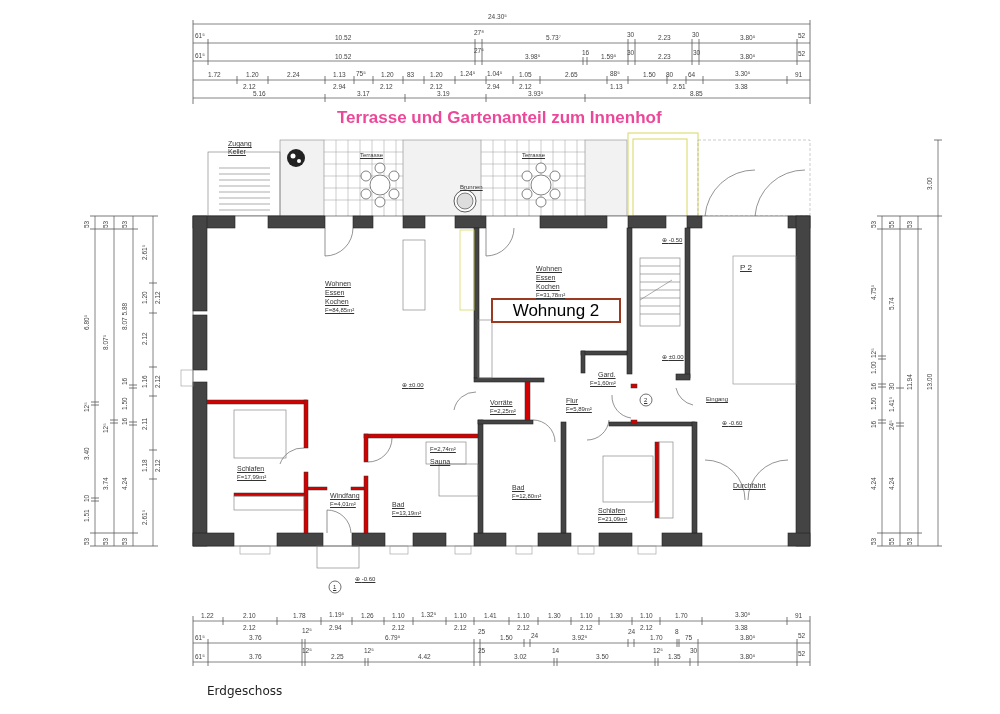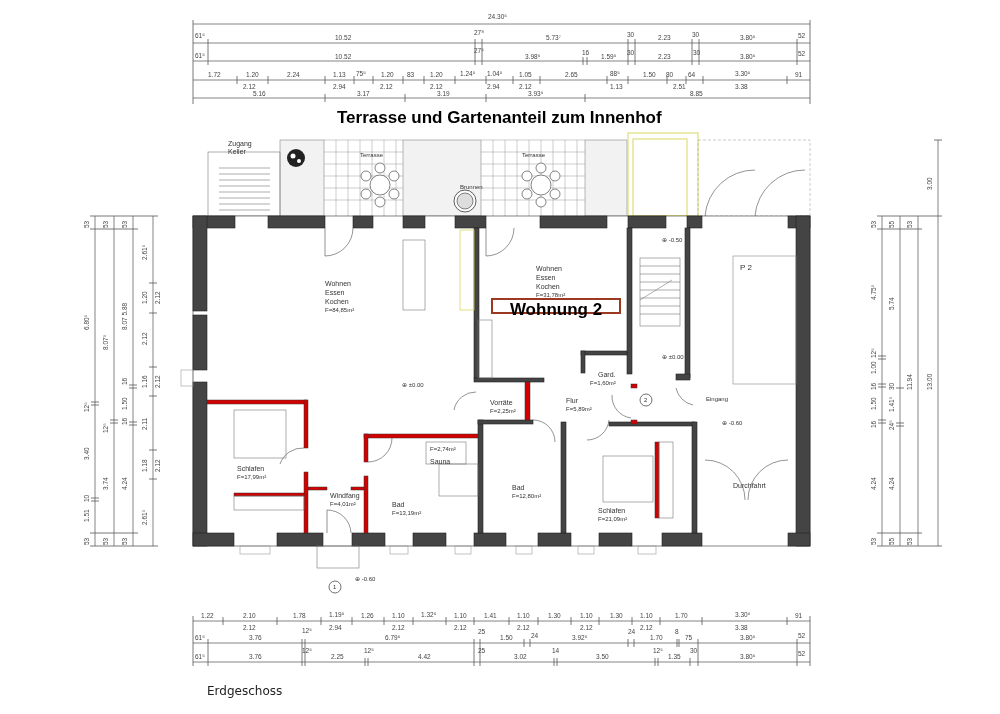--- a/index.html
+++ b/index.html
@@ -3,24 +3,24 @@
 <meta charset="utf-8">
 <style>
   html,body{margin:0;padding:0;background:#fff;}
   body{width:1000px;height:714px;position:relative;overflow:hidden;font-family:"DejaVu Sans",sans-serif;color:#222;}
   #plan{position:absolute;left:0;top:0;width:1000px;height:714px;}
   .dim{font-family:"Liberation Sans",sans-serif;font-size:6.5px;fill:#444;}
   .dimline{stroke:#666;stroke-width:0.8;}
   .wall{fill:#444;stroke:#222;stroke-width:0.6;}
   .thin{fill:none;stroke:#666;stroke-width:0.7;}
   .red{fill:#d40000;stroke:#333;stroke-width:0.5;}
-  .title{position:absolute;left:337px;top:108px;font-family:"Liberation Sans",sans-serif;font-weight:bold;font-size:17px;color:#000000;white-space:nowrap;}
-  .badge{position:absolute;left:491px;top:298px;width:130px;height:16px;border:2px solid #9b3a20;box-sizing:border-box;display:flex;align-items:flex-start;justify-content:center;font-family:"Liberation Sans",sans-serif;font-weight:bold;font-size:17px;color:#000;background:#fff;}
+  .title{position:absolute;left:337px;top:108px;font-family:"Liberation Sans",sans-serif;font-weight:bold;font-size:17px;color:#ec4899;white-space:nowrap;}
+  .badge{position:absolute;left:491px;top:298px;width:130px;height:25px;border:2px solid #9b3a20;box-sizing:border-box;display:flex;align-items:flex-end;justify-content:center;font-family:"Liberation Sans",sans-serif;font-weight:normal;font-size:17px;color:#000;background:#fff;}
   .floor{position:absolute;left:191px;top:684px;font-family:"DejaVu Sans",sans-serif;font-size:12px;color:#222;margin-left:16px;}
-  .lbl{position:absolute;font-family:"Liberation Sans",sans-serif;font-size:7px;color:#333;line-height:9px;white-space:nowrap;}
+  .lbl{position:absolute;font-family:"Liberation Sans",sans-serif;font-size:7px;color:#333;line-height:9px;white-space:nowrap;text-decoration:underline;}
 </style>
 </head>
 <body>
 
 <svg id="plan" viewBox="0 0 1000 714" xmlns="http://www.w3.org/2000/svg">
 
   <g>
     <line class="dimline" x1="193" y1="24" x2="810" y2="24"></line>
     <line class="dimline" x1="193" y1="43" x2="810" y2="43"></line>
     <line class="dimline" x1="193" y1="61" x2="810" y2="61"></line>

